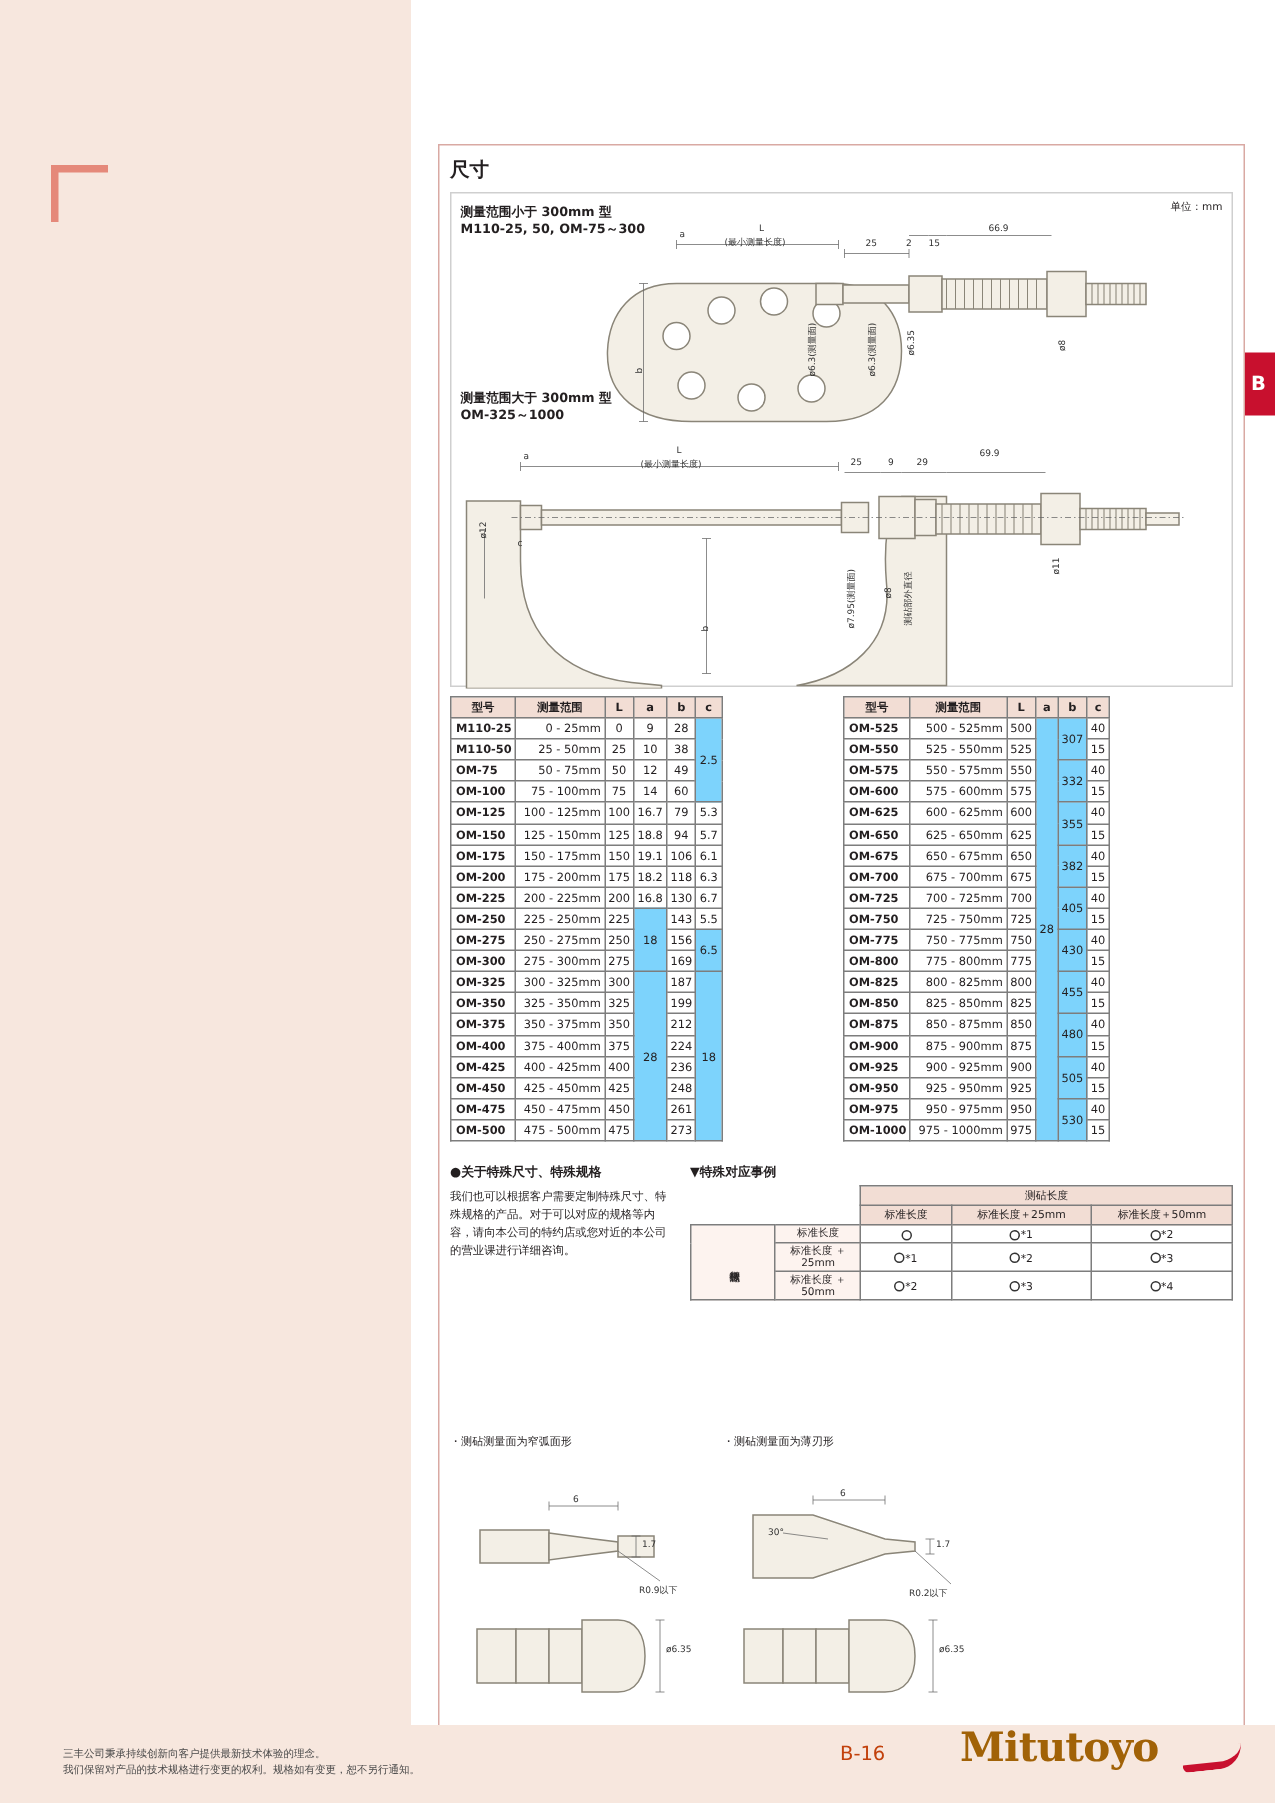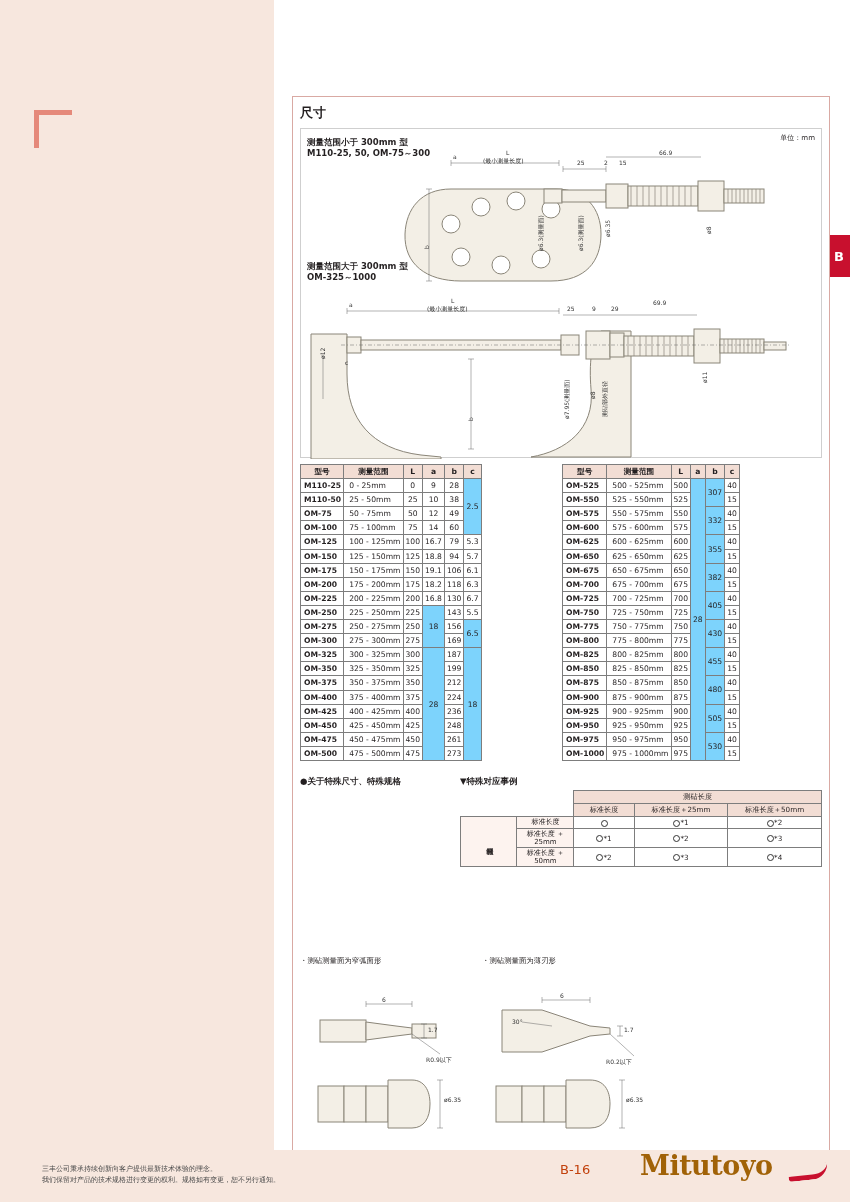--- a/index.html
+++ b/index.html
@@ -81,21 +81,21 @@
   table.spec th, table.spec td {
     border:0.6px solid #7d7d7d;
     text-align:center;
     padding:0 2px;
     height:13.1px;
     line-height:13.1px;
     white-space:nowrap;
   }
   table.spec thead th { background:#f2ddd4; font-weight:bold; }
   table.spec td.model { text-align:left; font-weight:bold; padding-left:3px; }
-  table.spec td.range { text-align:left; padding-left:5px; }
+  table.spec td.range { text-align:right; padding-left:5px; }
   .tbl-left { position:absolute; left:0; top:0; }
   .tbl-right { position:absolute; left:262px; top:0; }
   td.shade { background:#7dd3fc; }
 
   
   .special {
     position:absolute; left:300px; top:776px; width:522px; height:200px;
   }
   .sp-title { font-size:8.5px; font-weight:bold; }
   .sp-body { font-size:7.6px; line-height:1.6; width:150px; margin-top:4px; }
@@ -557,20 +557,21 @@
           <td class="range">975 - 1000mm</td>
           <td>975</td>
           <td>15</td>
         </tr>
     </tbody>
   </table>
 </div>
 
 <div class="special">
   <div class="sp-title">●关于特殊尺寸、特殊规格</div>
+  <div class="sp-body">我们也可以根据客户需要定制特殊尺寸、特殊规格的产品。对于可以对应的规格等内容，请向本公司的特约店或您对近的本公司的营业课进行详细咨询。</div>
 
   <div class="sp-right-title">▼特殊对应事例</div>
 
   <table class="matrix">
     <tbody>
         <tr>
       <td class="rowhdr" style="border:none; background:transparent;"></td>
       <td class="rowhdr" style="border:none; background:transparent;"></td>
       <th class="hdr" colspan="3">测砧长度</th>
     </tr>

